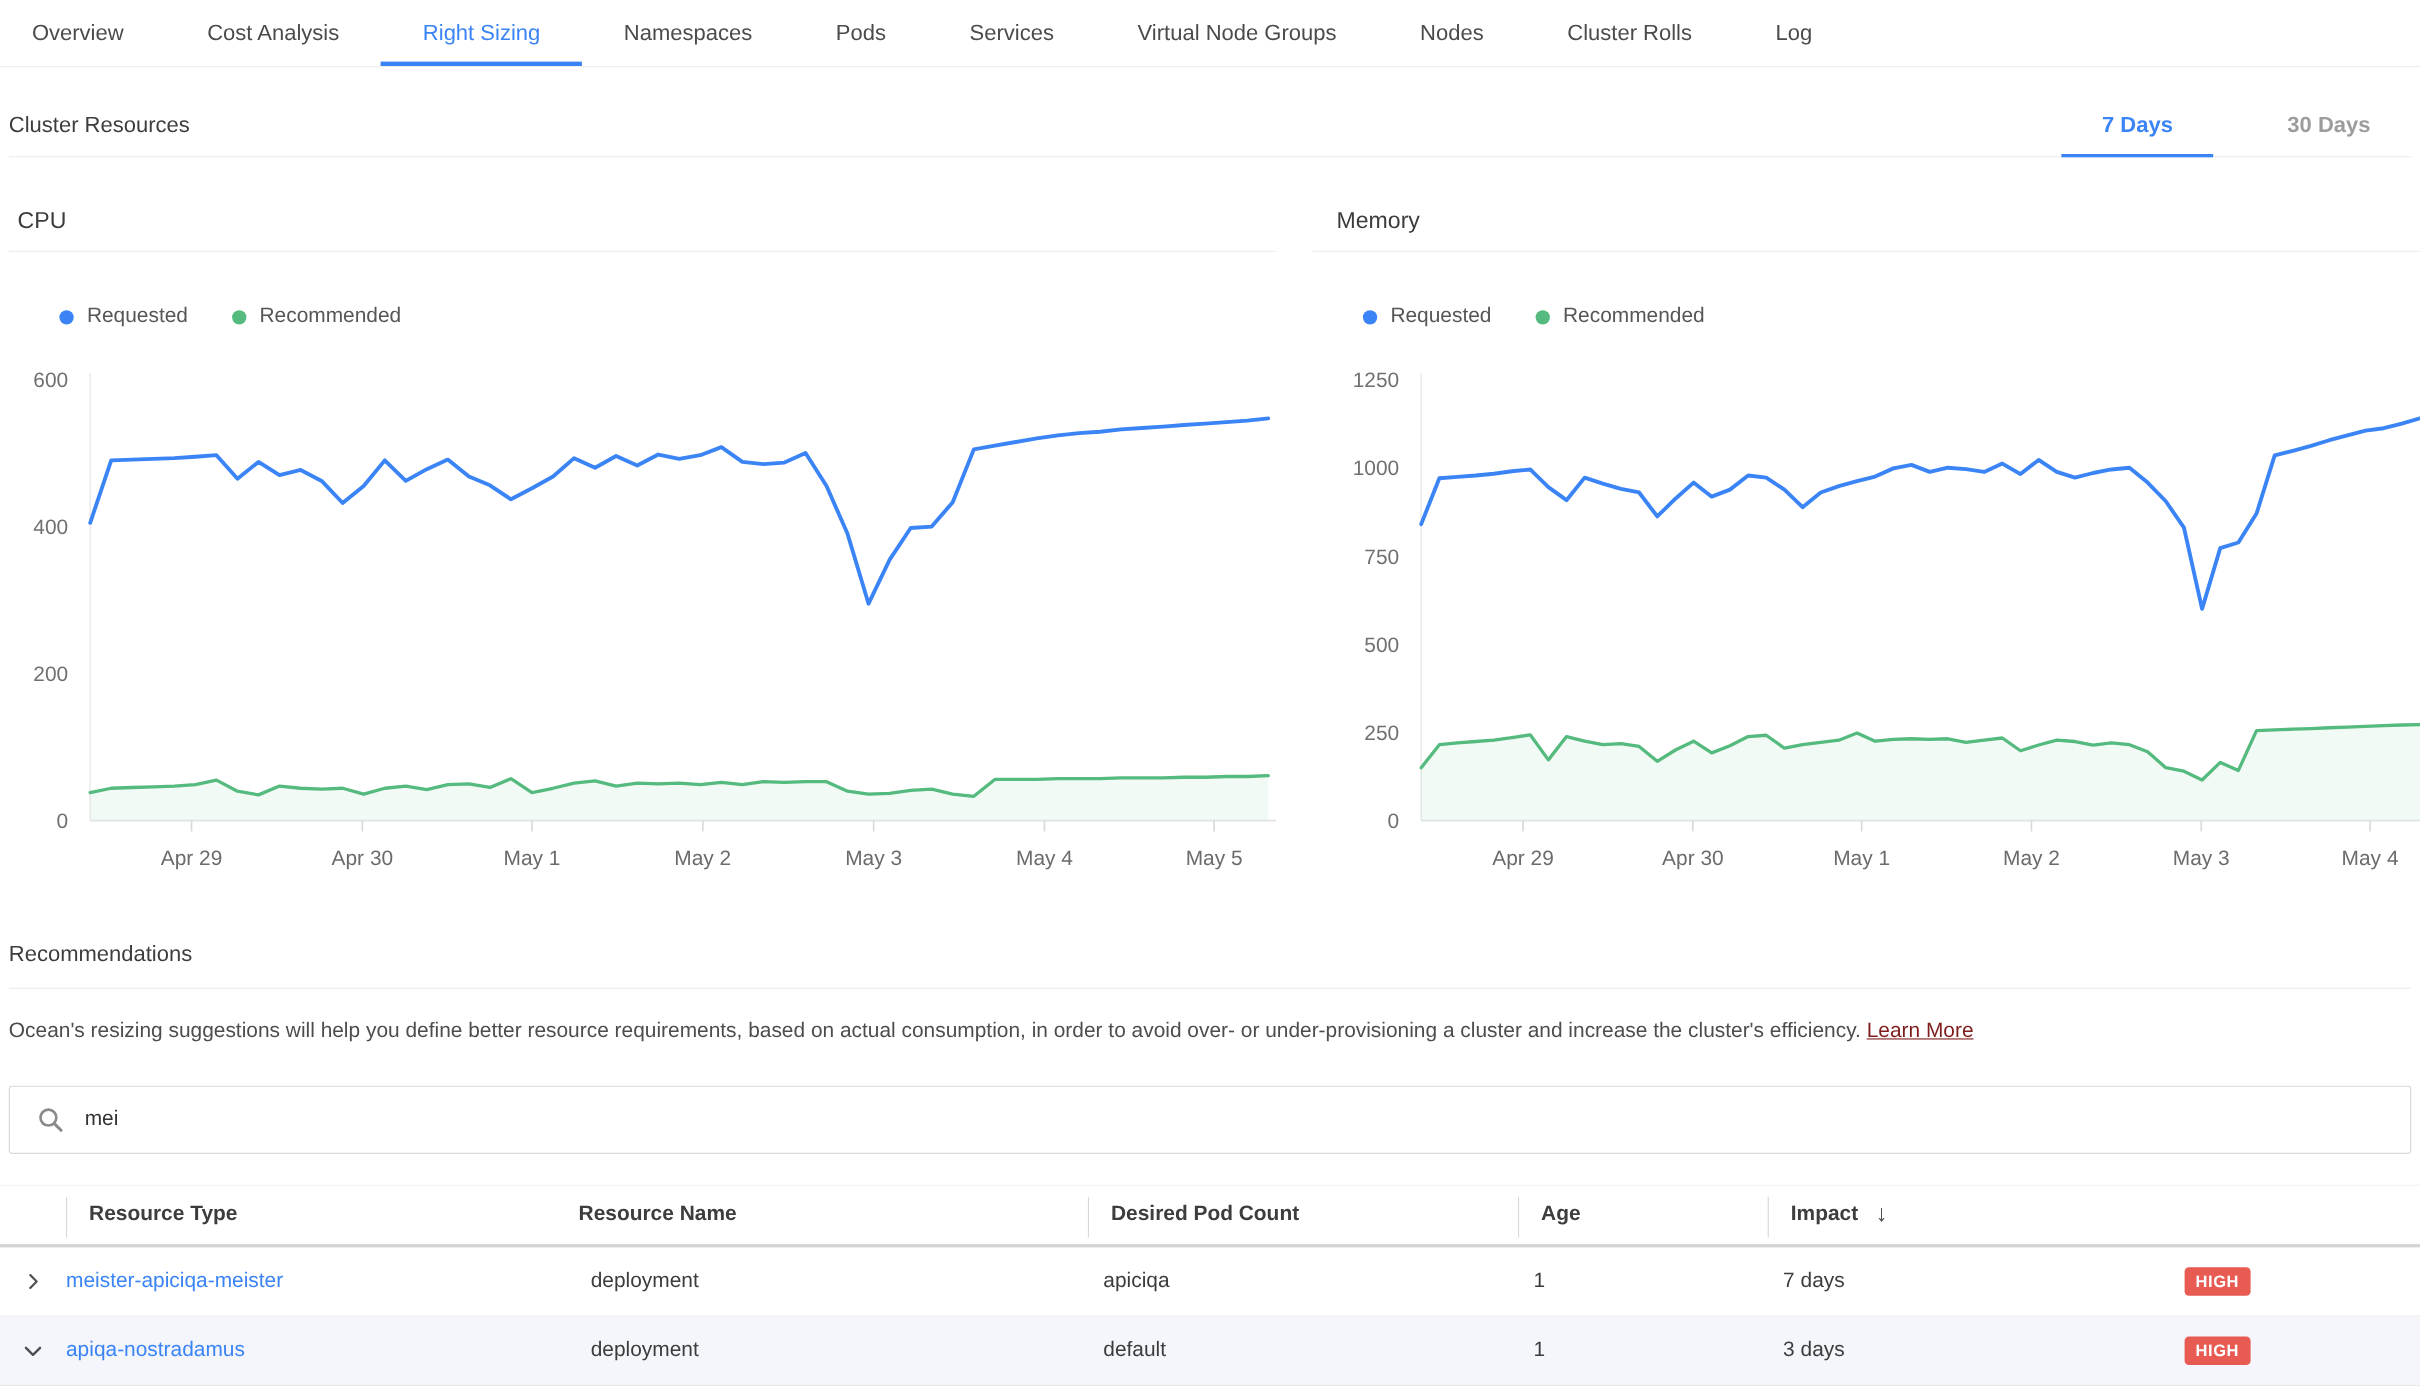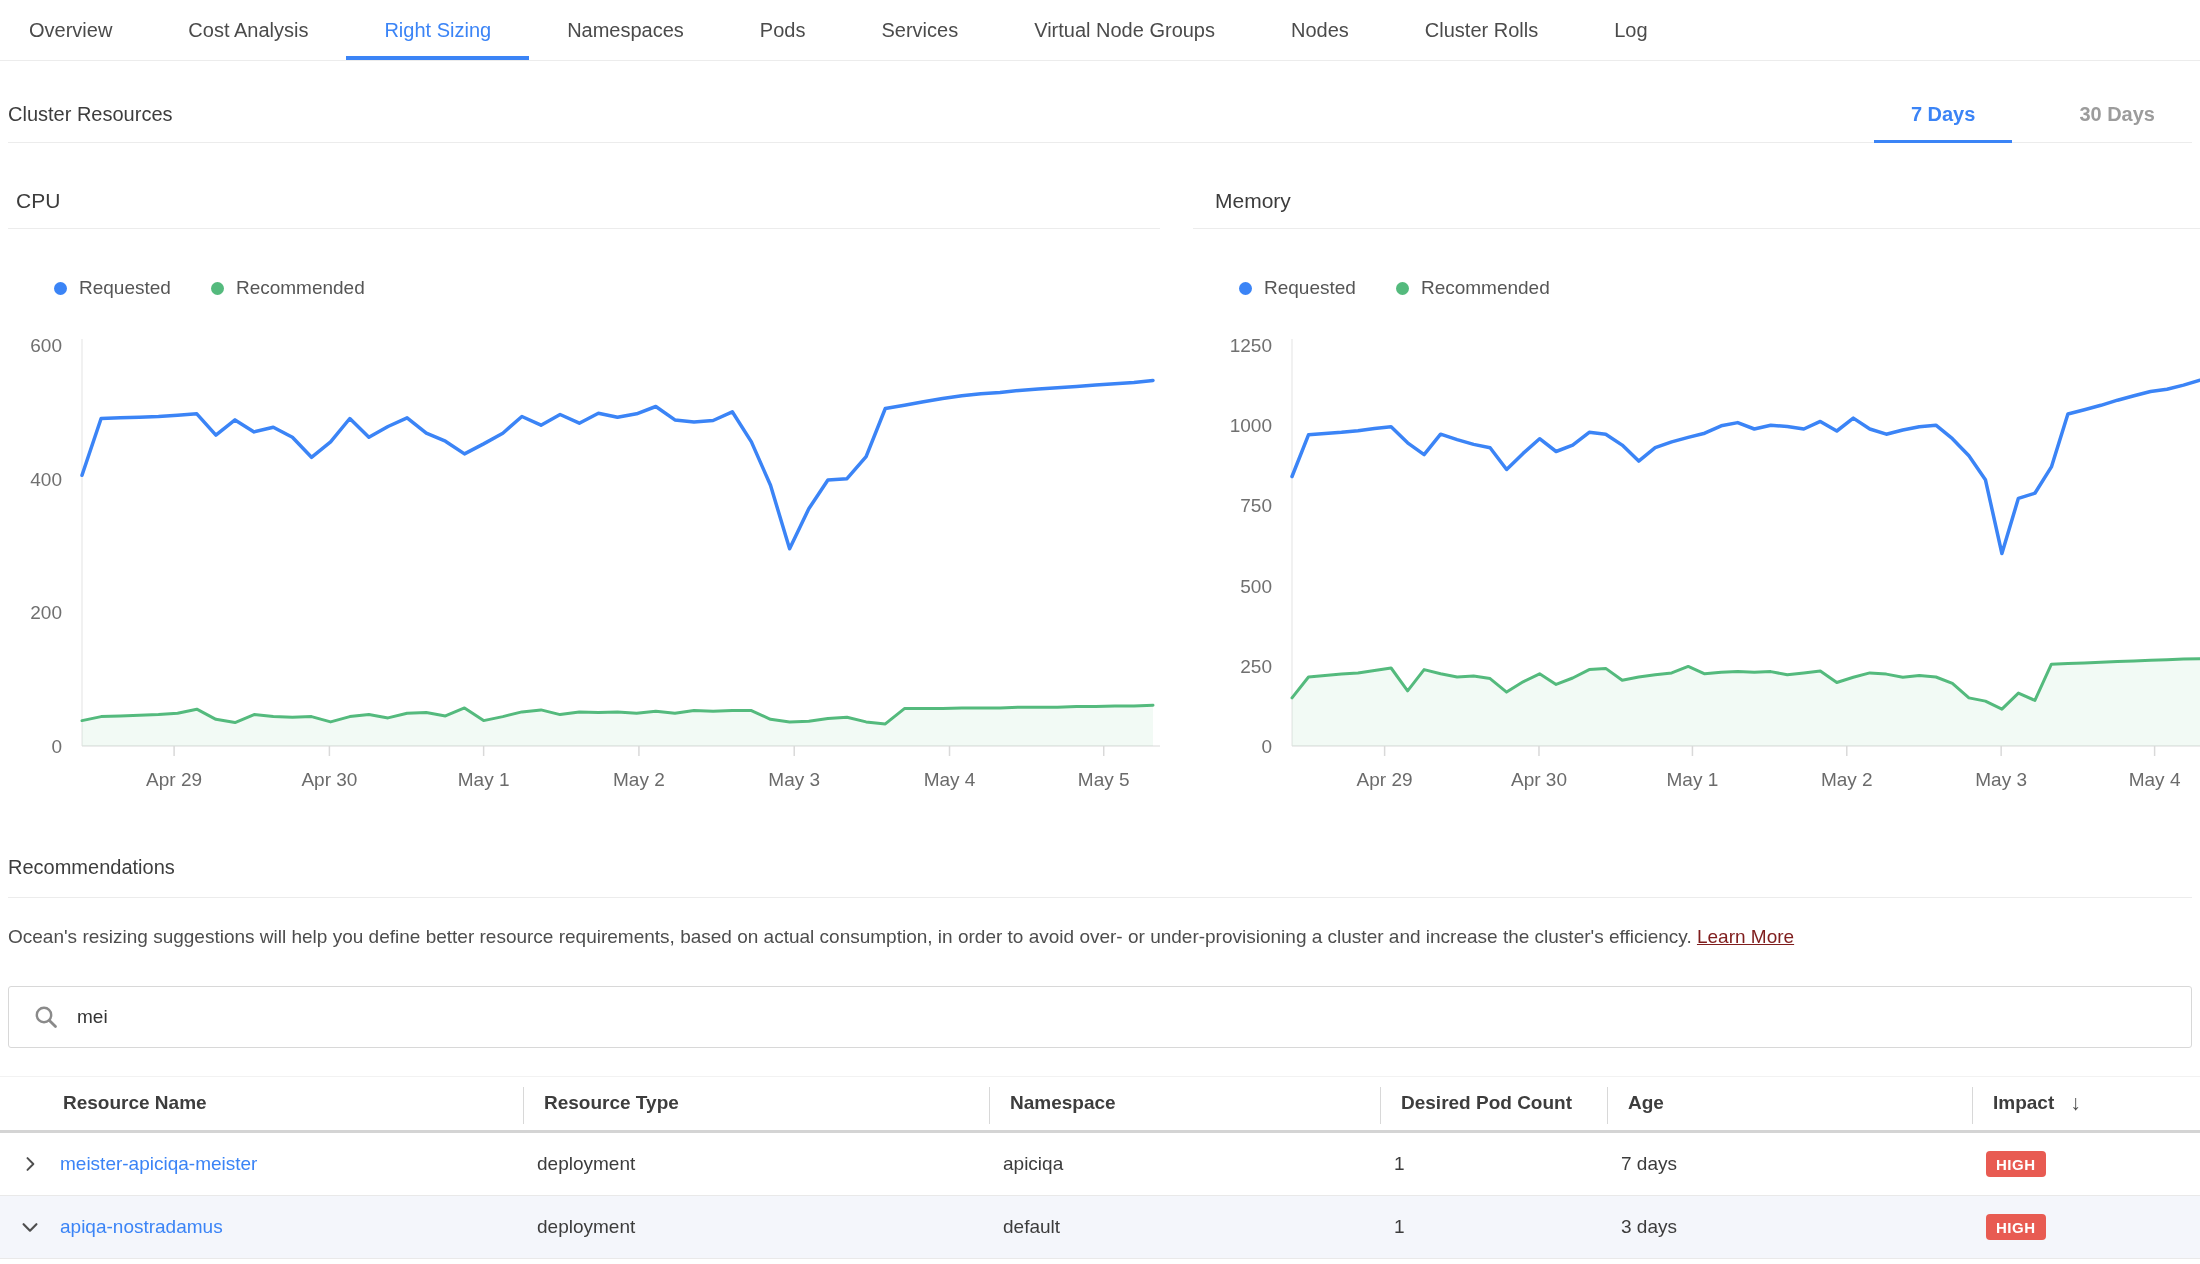--- a/index.html
+++ b/index.html
@@ -179,28 +179,25 @@
       <circle cx="11" cy="11" r="7.2" fill="none" stroke="#8a8a8a" stroke-width="2.4"></circle>
       <line x1="16.4" y1="16.4" x2="22.5" y2="22.5" stroke="#8a8a8a" stroke-width="2.8" stroke-linecap="round"></line>
     </svg>
   </span>
   <input type="text" value="mei" style="">
 </div>
 
 <div class="table">
   <div class="t-row t-head" id="table-head">
       <div></div>
+      <div class="th sep">
+        <span>Resource Type</span>
+      </div>
       <div class="th first">
         <span>Resource Name</span>
-      </div>
-      <div class="th sep">
-        <span>Resource Type</span>
-      </div>
-      <div class="th sep">
-        <span>Namespace</span>
       </div>
       <div class="th sep">
         <span>Desired Pod Count</span>
       </div>
       <div class="th sep">
         <span>Age</span>
       </div>
       <div class="th sep">
         <span>Impact</span>
         <span class="sort-icon">↓</span>

